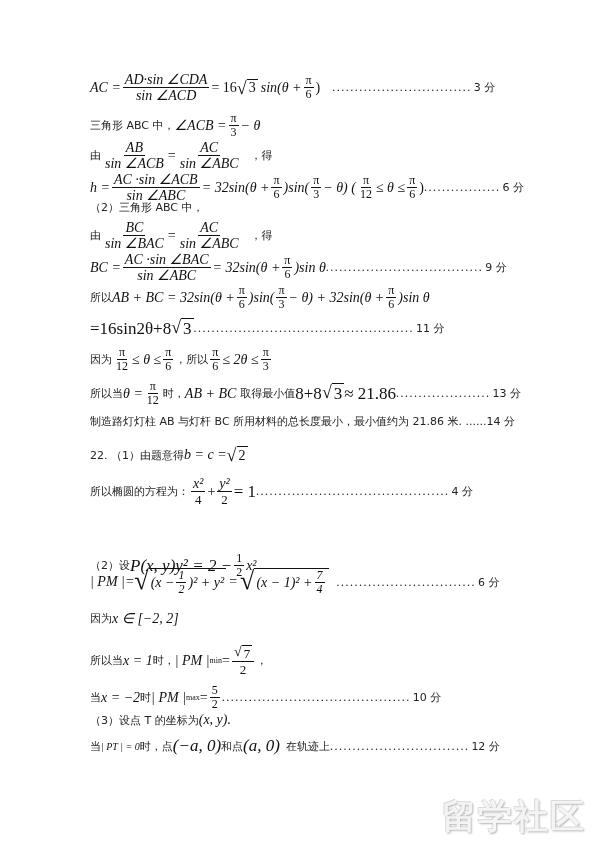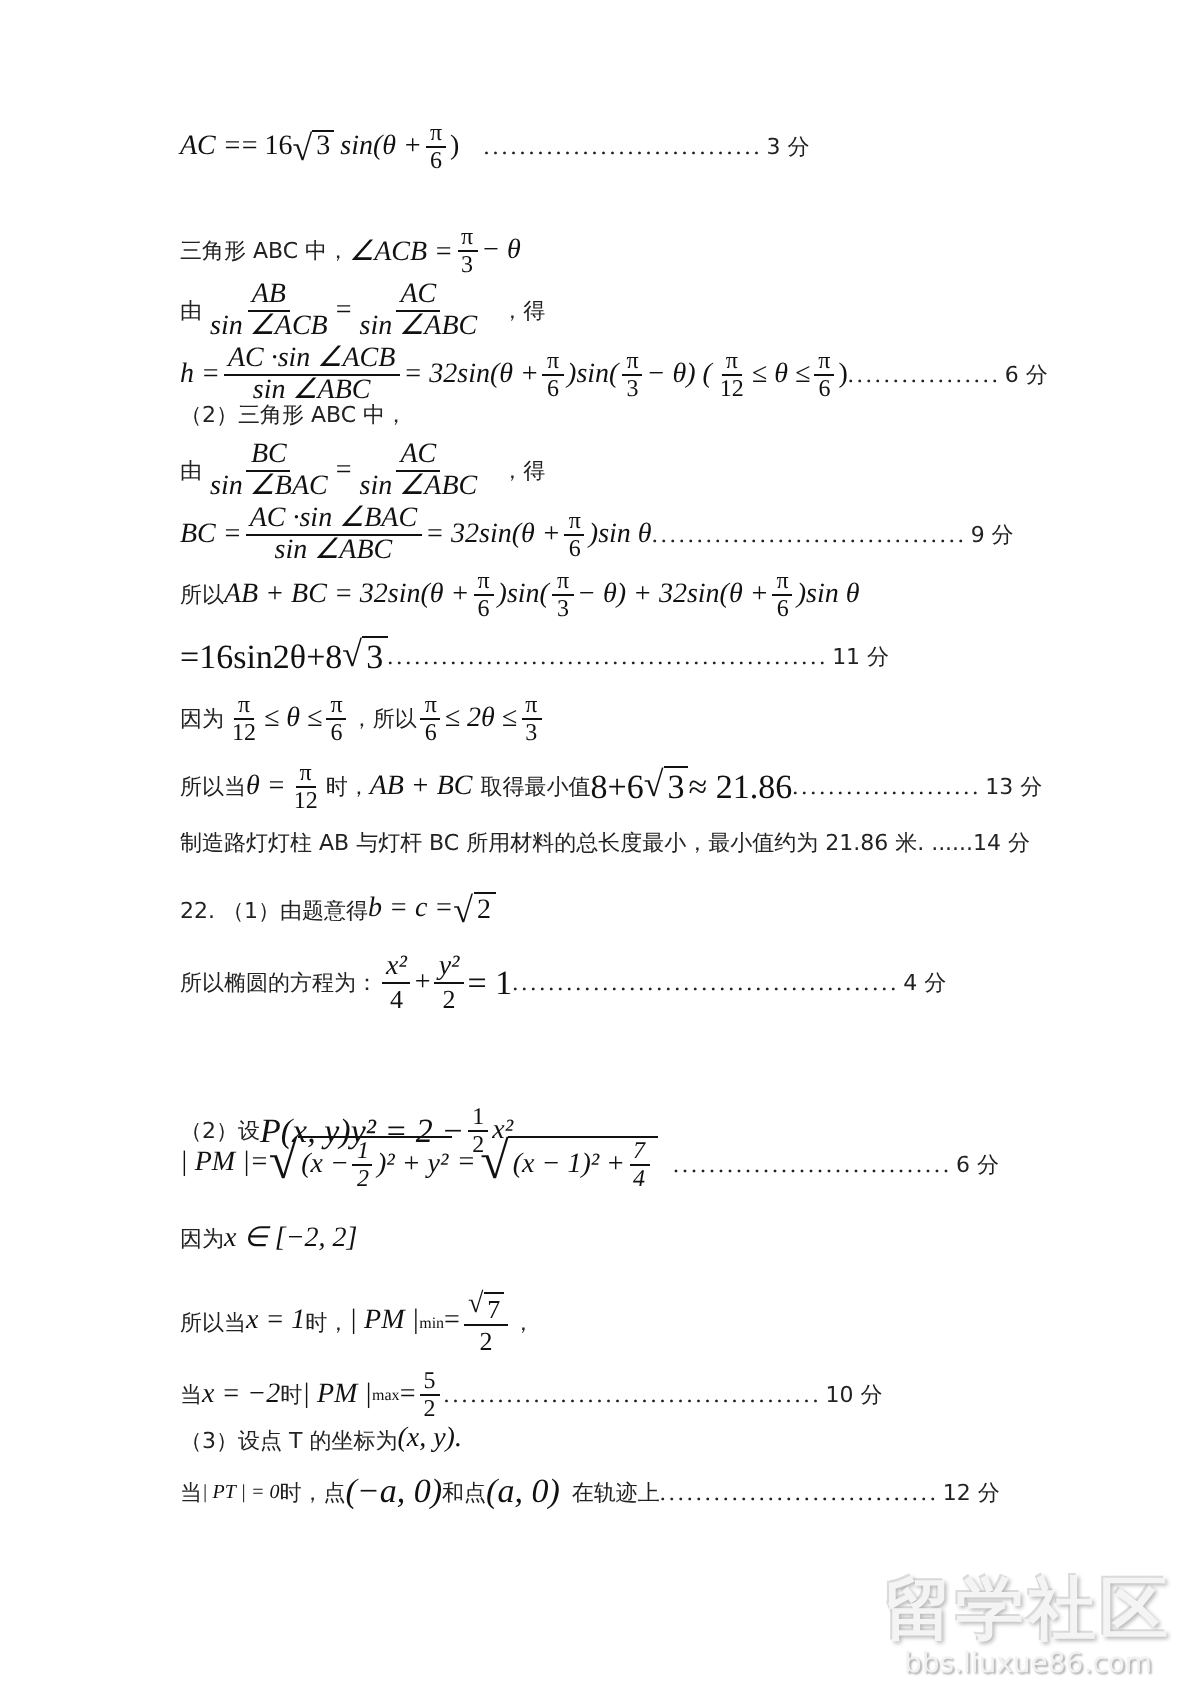--- a/index.html
+++ b/index.html
@@ -24,22 +24,26 @@
   .sub { font-size: 8px; vertical-align: -4px; font-style: normal; }
   .watermark { position: absolute; right: 14px; bottom: 8px; text-align: center; }
   .watermark .logo { font-family: "DejaVu Sans", sans-serif; font-weight: bold; font-size: 34px;
         color: #f4f4f4; text-shadow: 1px 1px 2px #b5b5b5, -1px -1px 0 #dddddd; letter-spacing: 2px; }
   .watermark .url { font-family: "DejaVu Sans", sans-serif; font-size: 14px; color: #f2f2f2;
         text-shadow: 1px 1px 1px #b0b0b0; margin-top: -4px; }
 </style>
 </head>
 <body>
 
-<div class="line" style="top:60px;align-items:center;">
+<div class="line" style="top:72px;align-items:center;">
   <span class="m">AC =</span>
+  <span class="frac">
+    <span class="num m">AD·sin ∠CDA</span>
+    <span class="den m">sin ∠ACD</span>
+  </span>
   <span class="r">= 16</span>
   <span class="sqrt">
       <span class="rad">√</span>
       <span class="body r">3</span>
     </span>
   <span class="m" style="margin-left:3px">sin(θ +</span>
   <span class="frac sm">
       <span class="num">π</span>
       <span class="den">6</span>
     </span>
@@ -193,21 +197,21 @@
 <div class="line" style="top:380px;">
   <span class="cn">所以当</span>
   <span class="m">θ =</span>
   <span class="frac sm">
       <span class="num">π</span>
       <span class="den">12</span>
     </span>
   <span class="cn">时，</span>
   <span class="m">AB + BC</span>
   <span class="cn" style="margin-left:4px">取得最小值</span>
-  <span class="big">8+6</span>
+  <span class="big">8+8</span>
   <span class="sqrt">
       <span class="rad">√</span>
       <span class="body big">3</span>
     </span>
   <span class="big">≈ 21.86</span>
   <span class="dots">.....................</span>
   <span class="score">13 分</span>
 </div>
 
 <div class="line" style="top:414px;">
@@ -327,14 +331,13 @@
   <span class="big" style="font-style:italic">(−a, 0)</span>
   <span class="cn">和点</span>
   <span class="big" style="font-style:italic">(a, 0)</span>
   <span class="cn" style="margin-left:6px">在轨迹上</span>
   <span class="dots">...............................</span>
   <span class="score">12 分</span>
 </div>
 
 <div class="watermark">
   <div class="logo">留学社区</div>
-  <div class="url">bbs.liuxue86.com</div>
 </div>
 
 </body></html>

